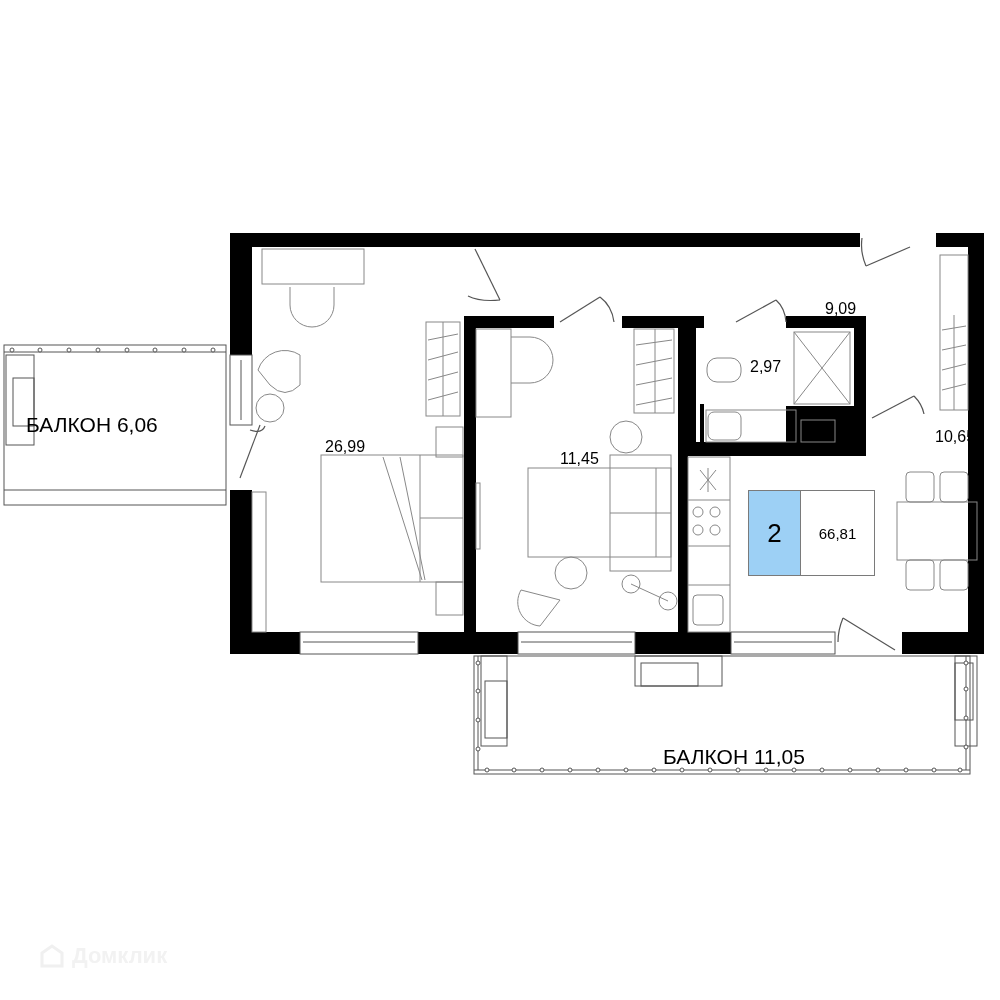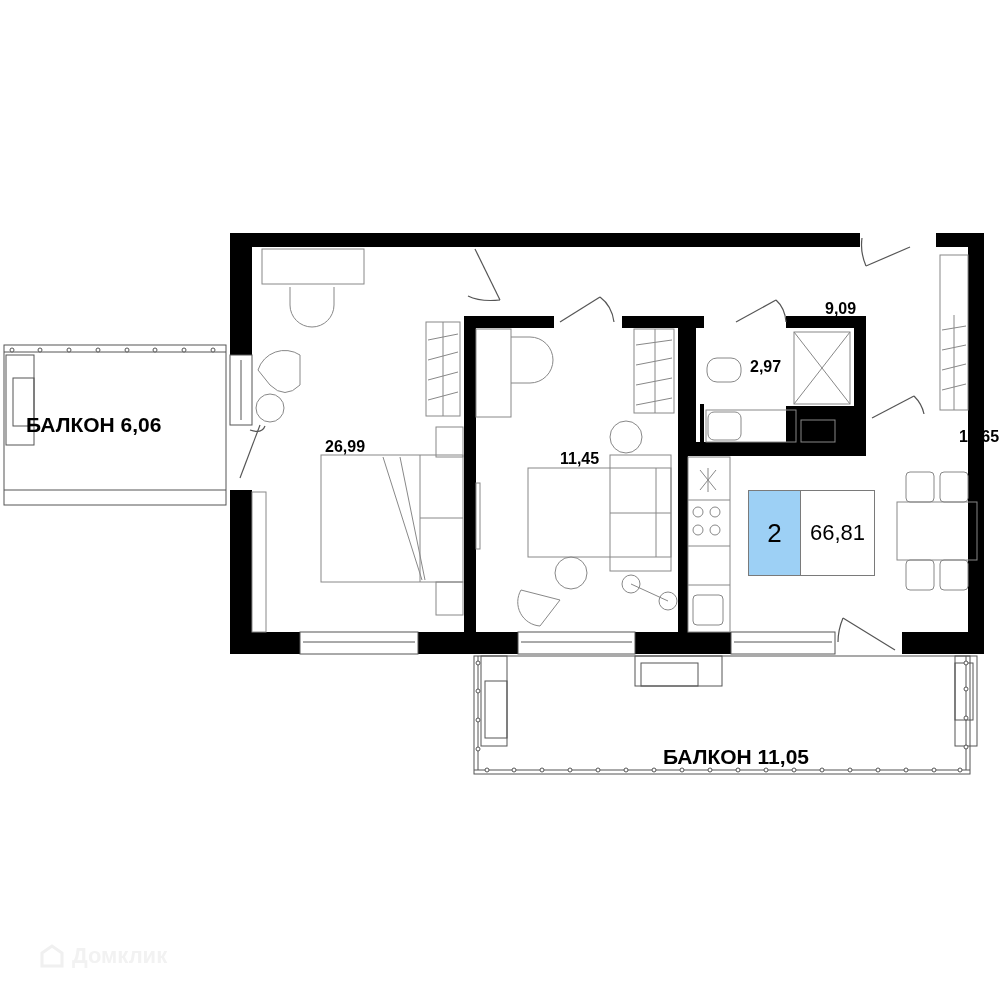--- a/index.html
+++ b/index.html
@@ -1,26 +1,26 @@
 <!DOCTYPE html>
 <html><head>
 <meta charset="utf-8">
 <style>
   html, body { margin: 0; padding: 0; background: #ffffff; }
   body { width: 1000px; height: 1000px; position: relative; overflow: hidden;
          font-family: "Liberation Sans", sans-serif; }
   #plan { position: absolute; left: 0; top: 0; width: 1000px; height: 1000px; }
-  .lbl { position: absolute; font-family: "Liberation Sans", sans-serif; color: #000; white-space: nowrap; font-weight: bold; }
+  .lbl { position: absolute; font-family: "Liberation Sans", sans-serif; color: #000; white-space: nowrap; }
   .area { font-size: 16px; }
   .balcony { font-size: 21px; }
   .badge { position: absolute; left: 748px; top: 490px; width: 127px; height: 86px;
            border: 1px solid #7a7a7a; display: flex; box-sizing: border-box; background: #fff; }
   .badge .rooms { width: 51px; background: #9dd0f5; border-right: 1px solid #7a7a7a;
                   display: flex; align-items: center; justify-content: center; font-size: 26px; }
-  .badge .total { flex: 1; display: flex; align-items: center; justify-content: center; font-size: 22px; }
+  .badge .total { flex: 1; display: flex; align-items: center; justify-content: center; font-size: 15px; }
   .watermark { position: absolute; left: 38px; top: 942px; display: flex; align-items: center;
                gap: 6px; color: #f2f2f2; font-size: 22px; font-weight: bold; }
 </style>
 </head>
 <body>
 
 <svg id="plan" viewBox="0 0 1000 1000" xmlns="http://www.w3.org/2000/svg">
 
   <g fill="none" stroke="#555" stroke-width="1">
     <rect x="4" y="345" width="222" height="160"></rect>
@@ -205,21 +205,21 @@
     <rect x="940" y="255" width="28" height="155"></rect>
     <line x1="954" y1="315" x2="954" y2="410"></line>
     <path d="M942 330 L966 326 M942 350 L966 345 M942 370 L966 364 M942 390 L966 384"></path>
   </g>
 </svg>
 
 <div class="lbl area" style="left:325px; top:438px;">26,99</div>
 <div class="lbl area" style="left:560px; top:450px;">11,45</div>
 <div class="lbl area" style="left:750px; top:358px;">2,97</div>
 <div class="lbl area" style="left:825px; top:300px;">9,09</div>
-<div class="lbl area" style="left:935px; top:428px;margin-left:24px;">10,65</div>
+<div class="lbl area" style="left:935px; top:428px;">10,65</div>
 
 <div class="lbl balcony" style="left:26px; top:413px;">БАЛКОН 6,06</div>
 <div class="lbl balcony" style="left:663px; top:745px;">БАЛКОН 11,05</div>
 
 <div class="badge">
   <div class="rooms">2</div>
   <div class="total">66,81</div>
 </div>
 
 <div class="watermark">

